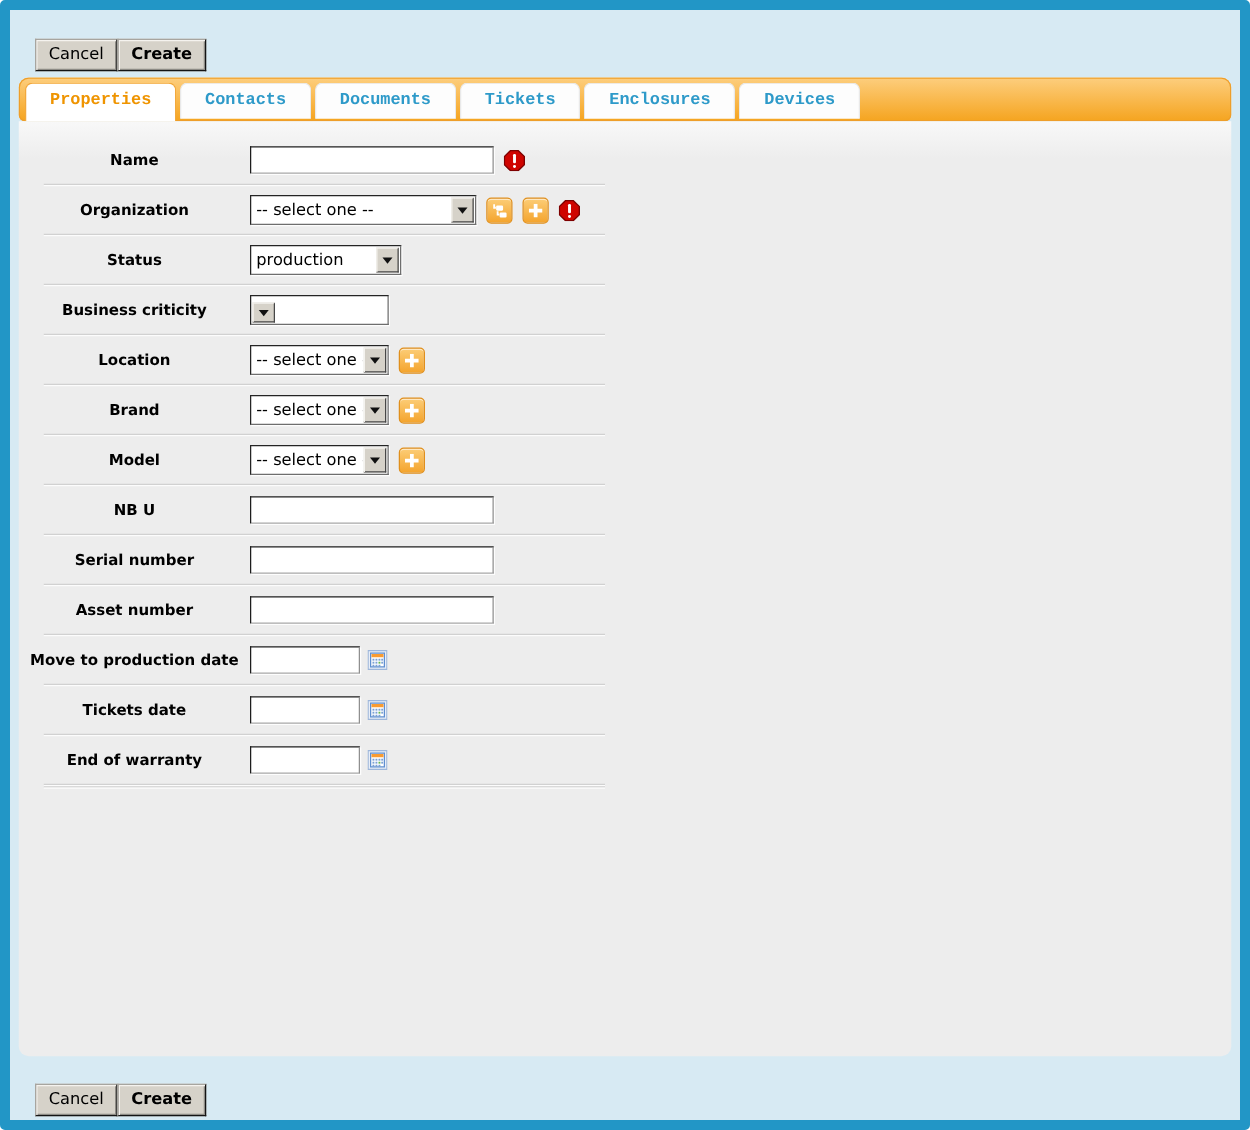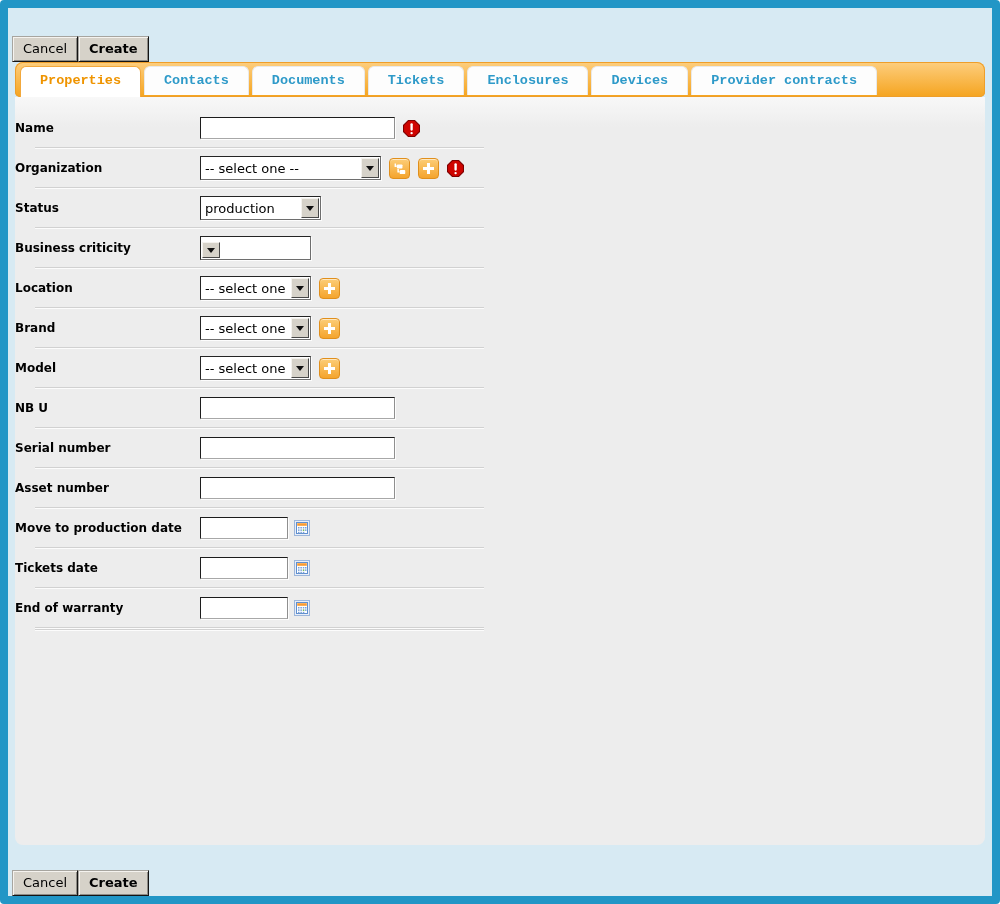--- a/index.html
+++ b/index.html
@@ -4,21 +4,21 @@
 <style>
   :root{
     --frame:#2296c6; --page:#d7eaf3; --accent:#f5a623;
     --tabActive:#ef9400; --tabInactive:#2e9ac9; --content:#ededed; --mand:#cc0000;
   }
   html,body{margin:0;padding:0;}
   body{width:1000px;height:904px;background:#fff;font-family:"DejaVu Sans","Liberation Sans",sans-serif;}
   .window{box-sizing:border-box;width:1000px;height:904px;border:8px solid var(--frame);
     border-radius:4px;background:var(--page);overflow:hidden;}
   
-  .toolbar{box-sizing:border-box;padding-left:4px;display:flex;align-items:flex-end;}
+  .toolbar{box-sizing:border-box;padding-left:20px;display:flex;align-items:center;}
   .toolbar.top{height:54px;padding-top:17px;}
   .toolbar.bottom{height:51px;padding-top:18px;}
   .btn{font:13px "DejaVu Sans","Liberation Sans",sans-serif;color:#000;background:#d6d2c9;
     border:1px solid;border-color:#a7a59f #141414 #141414 #a7a59f;
     box-shadow:inset 1px 1px 0 #f5f3ef, inset -1px -1px 0 #8d8b85;
     padding:4px 10px 5px;cursor:pointer;}
   .btn+.btn{font-weight:bold;}
   
   .tabbar{margin:0 7px;height:35px;box-sizing:border-box;display:flex;align-items:flex-start;
     padding:4px 0 0 5px;background:linear-gradient(#fdce7e,#f5a41f);
@@ -26,21 +26,21 @@
   .tab{box-sizing:border-box;height:29px;margin-right:3px;padding:6px 19px 0;
     background:#fdfdfd;border:1px solid #e9e9e9;border-bottom:none;border-radius:6px 6px 0 0;
     font-weight:bold;font-size:13.5px;color:var(--tabInactive);cursor:pointer;white-space:nowrap;}
   .tab.active{height:31px;background:#fff;color:var(--tabActive);border-color:#f2a83c;}
   
   .content{margin:0 7px;height:748px;box-sizing:border-box;
     background:linear-gradient(#f8f8f8,var(--content) 30px);border-radius:0 0 8px 8px;}
   .form{padding-top:12px;}
   .row{height:38px;display:flex;align-items:center;}
   .row.tall{height:202px;align-items:flex-start;padding-top:9px;}
-  .flabel{flex:none;width:185px;box-sizing:border-box;padding-right:0;text-align:left;
+  .flabel{flex:none;width:185px;box-sizing:border-box;padding-right:0;text-align:center;
     font-weight:bold;font-size:12px;color:#000;}
   .row.tall .flabel{padding-top:4px;}
   .controls{display:flex;align-items:center;}
   .row.tall .controls{align-items:flex-start;}
   .sep{height:0;width:449px;margin-left:20px;border-top:1px solid #d1d1d1;border-bottom:1px solid #fcfcfc;}
   
   .ti{box-sizing:border-box;height:22px;background:#fff;font:13px "DejaVu Sans","Liberation Sans",sans-serif;
     padding:0 3px;border:1px solid;border-color:#1c1c1c #8f8f8f #a8a8a8 #1c1c1c;
     box-shadow:1px 1px 0 rgba(255,255,255,.85);}
   .sel{box-sizing:border-box;height:24px;display:inline-flex;align-items:stretch;background:#fff;
@@ -73,21 +73,20 @@
     <button class="btn">Create</button>
   </div>
 
   <div class="tabbar" id="tabbar">
       <div class="tab active">Properties</div>
       <div class="tab">Contacts</div>
       <div class="tab">Documents</div>
       <div class="tab">Tickets</div>
       <div class="tab">Enclosures</div>
       <div class="tab">Devices</div>
-      <div class="tab">Provider contracts</div>
     </div>
 
   <div class="content">
     <div class="form" id="form">
         <div class="row">
           <div class="flabel">Name</div>
           <div class="controls">
             <input class="ti" type="text" style="width: 195px;">
             <span class="mand icon">
               <svg width="17" height="17" viewBox="0 0 16 16">

